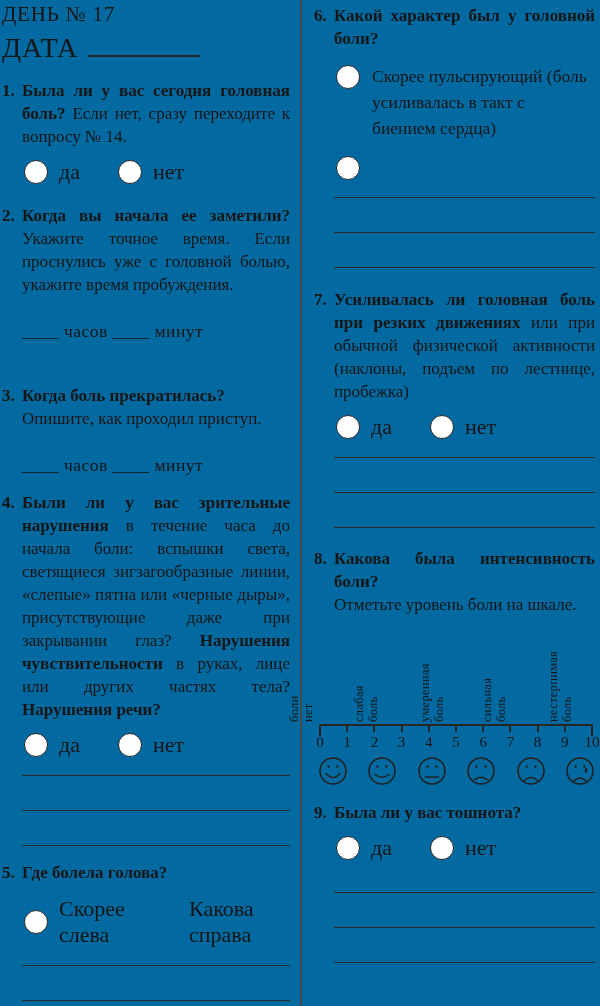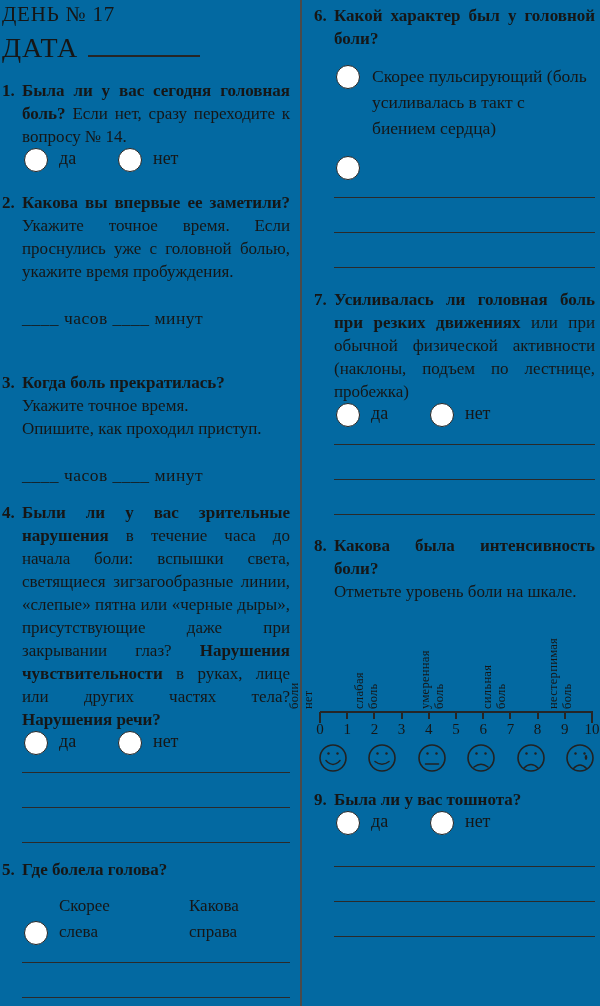--- a/index.html
+++ b/index.html
@@ -9,25 +9,25 @@
   .col-l{left:0;width:300px;padding:2px 10px 0 2px;}
   .col-r{left:300px;width:300px;border-left:2px solid #4a4a4a;padding:2px 5px 0 12px;}
   .title{font-size:21px;letter-spacing:0.8px;}
   .date-row{margin-top:5px;font-size:28px;letter-spacing:0.8px;}
   .date-line{display:inline-block;width:112px;height:14px;border-bottom:2px solid #262626;margin-left:10px;}
   .q{position:relative;padding-left:20px;font-size:17px;line-height:23px;
      text-align:justify;hyphens:auto;-webkit-hyphens:auto;}
   .q .num{position:absolute;left:0;top:0;font-weight:bold;}
   .q b{font-weight:bold;}
   .block{display:block;text-align:left;}
-  .opts{display:flex;padding-left:22px;font-size:18px;}
+  .opts{display:flex;align-items:center;padding-left:22px;margin-top:11px;font-size:22px;}
   .radio{width:24px;height:24px;border:1.7px solid #262626;border-radius:50%;flex:none;box-sizing:border-box;background:#fff;}
   .opts .lbl{margin-left:11px;}
   .opts .lbl-yes{width:59px;}
-  .opts-q5{align-items:flex-end;font-size:17px;line-height:26px;margin-top:12px;}
+  .opts-q5{align-items:center;font-size:22px;line-height:26px;margin-top:12px;}
   .opts-q5 .two{width:82px;margin-left:11px;}
   .opts-q5 .second{margin-left:48px;}
   .opt6{display:flex;align-items:flex-start;padding-left:22px;margin-top:13px;
         font-size:17.5px;line-height:26px;}
   .opt6 .radio{margin-top:2px;}
   .opt6 .olbl{margin-left:12px;max-width:215px;}
   .blank{margin:25px 0 0 20px;font-size:17.5px;letter-spacing:0.5px;}
   .ans-lines{margin-left:20px;}
   .ans-line{height:34px;border-bottom:1.7px solid #2a2a2a;}
   .ans-line:first-child{height:17px;}
@@ -63,28 +63,27 @@
     </div>
     <div class="opts">
       <span class="radio"></span>
       <span class="lbl lbl-yes">да</span>
       <span class="radio"></span>
       <span class="lbl">нет</span>
     </div>
 
     <div class="q m-q2">
       <span class="num">2.</span>
-      <b>Какова вы впервые ее заметили?</b><span> Укажите точное время. Если проснулись уже с головной болью, укажите время пробуждения.</span>
+      <b>Когда вы начала ее заметили?</b><span> Укажите точное время. Если проснулись уже с головной болью, укажите время пробуждения.</span>
     </div>
     <div class="blank">____ часов ____ минут</div>
 
     <div class="q m-q3">
       <span class="num">3.</span>
       <b>Когда боль прекратилась?</b>
-      <span class="block">Укажите точное время.</span>
       <span class="block">Опишите, как проходил приступ.</span>
     </div>
     <div class="blank">____ часов ____ минут</div>
 
     <div class="q m-q4">
       <span class="num">4.</span>
       <b>Были ли у вас зрительные нарушения</b><span> в течение часа до начала боли: вспышки света, светящиеся зигзагообразные линии, «слепые» пятна или «черные дыры», присутствующие даже при закрывании глаз? </span><b>Нарушения чувствительности</b><span> в руках, лице или других частях тела? </span><b>Нарушения речи?</b>
     </div>
     <div class="opts">
       <span class="radio"></span>

